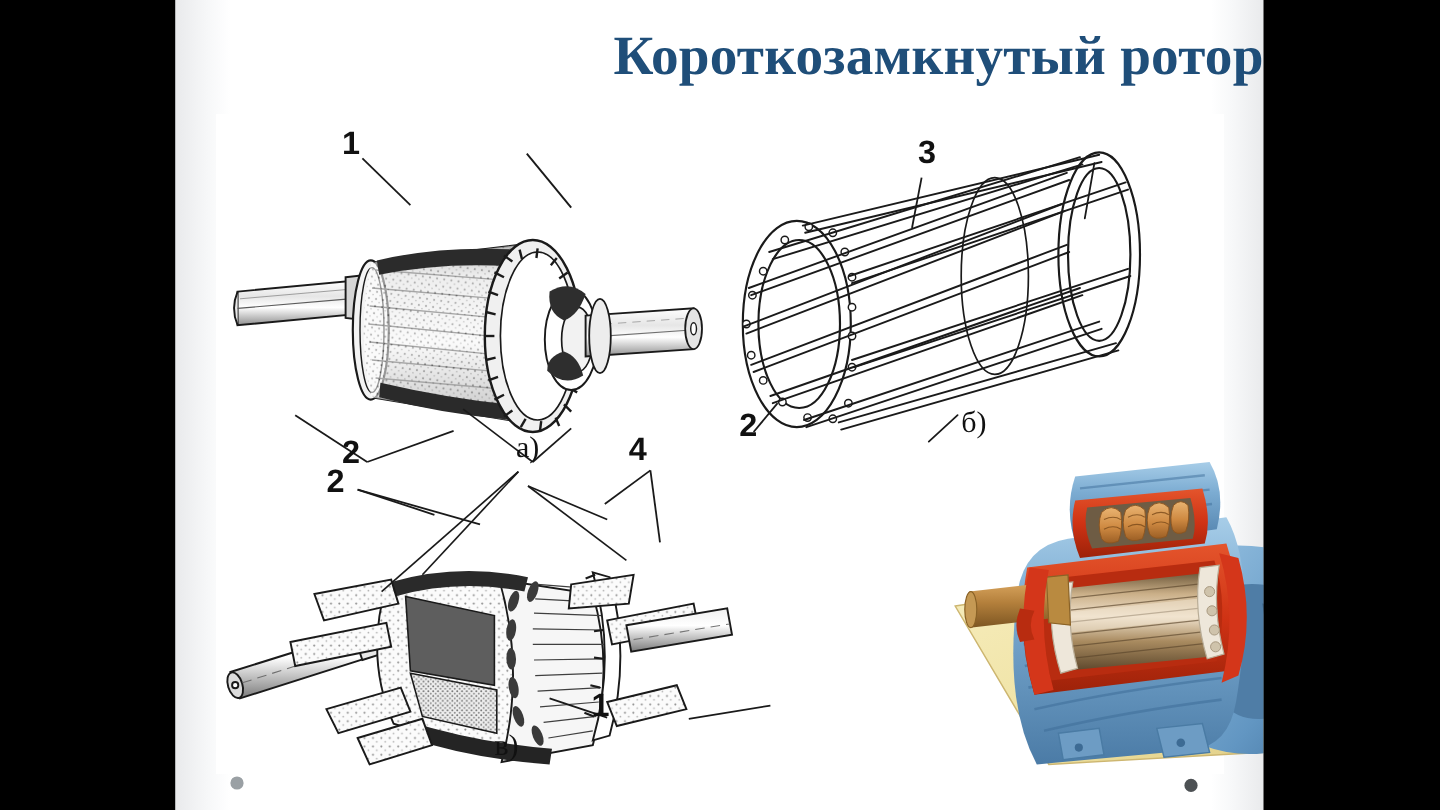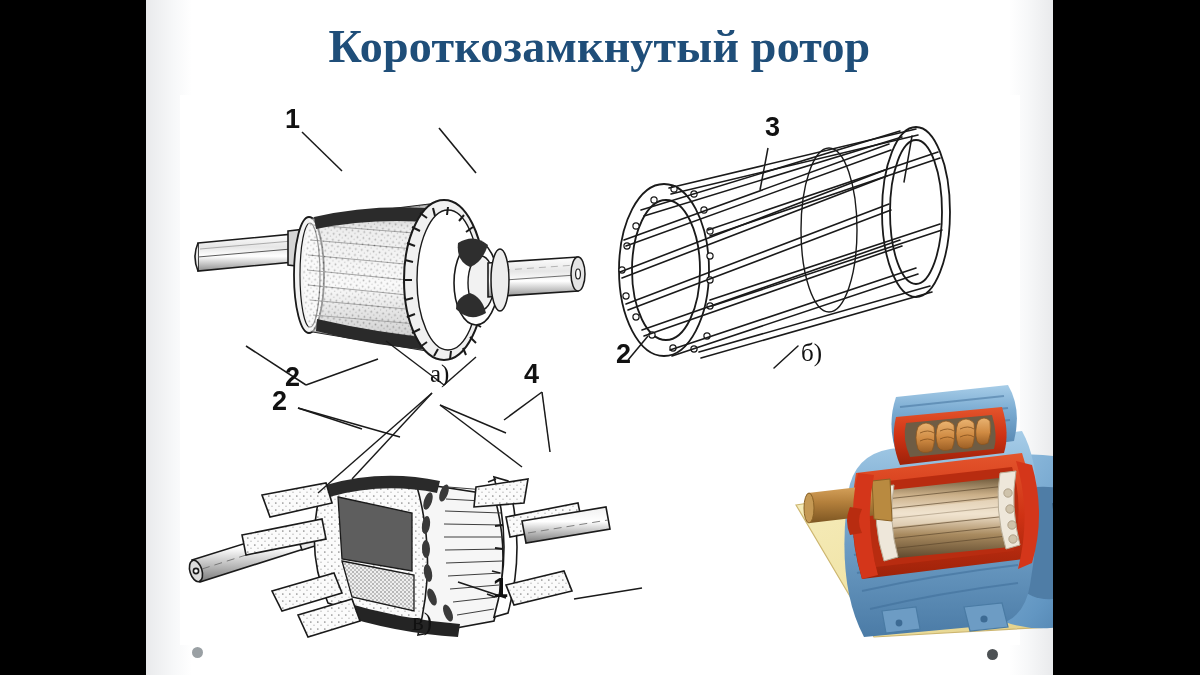--- a/index.html
+++ b/index.html
@@ -11,21 +11,21 @@
          background:#ffffff;overflow:hidden;}
   
   #slide:before{content:"";position:absolute;inset:0;
       background:
         linear-gradient(to right,  #e9eaec 0px, #f7f8f9 28px, #ffffff 46px),
         linear-gradient(to left,   #e9eaec 0px, #f7f8f9 26px, #ffffff 44px);
       background-blend-mode:multiply;}
   #panel{position:absolute;left:34px;top:95px;width:840px;height:550px;background:#fff;}
 
   
-  #title{position:absolute;left:0;top:18px;width:907px;text-align:center;
+  #title{position:absolute;left:0;top:18px;width:907px;text-align:right;
          font-family:"Liberation Serif",serif;font-weight:700;font-size:46px;
          line-height:58px;color:#1f4e79;letter-spacing:.2px;white-space:nowrap;}
 
   
   .lbl{position:absolute;font-family:"Liberation Sans",sans-serif;font-weight:700;
        color:#111;line-height:1;}
   .num{font-size:27px;}
   .cap{font-family:"Liberation Serif",serif;font-size:25px;font-weight:400;}
 
   

